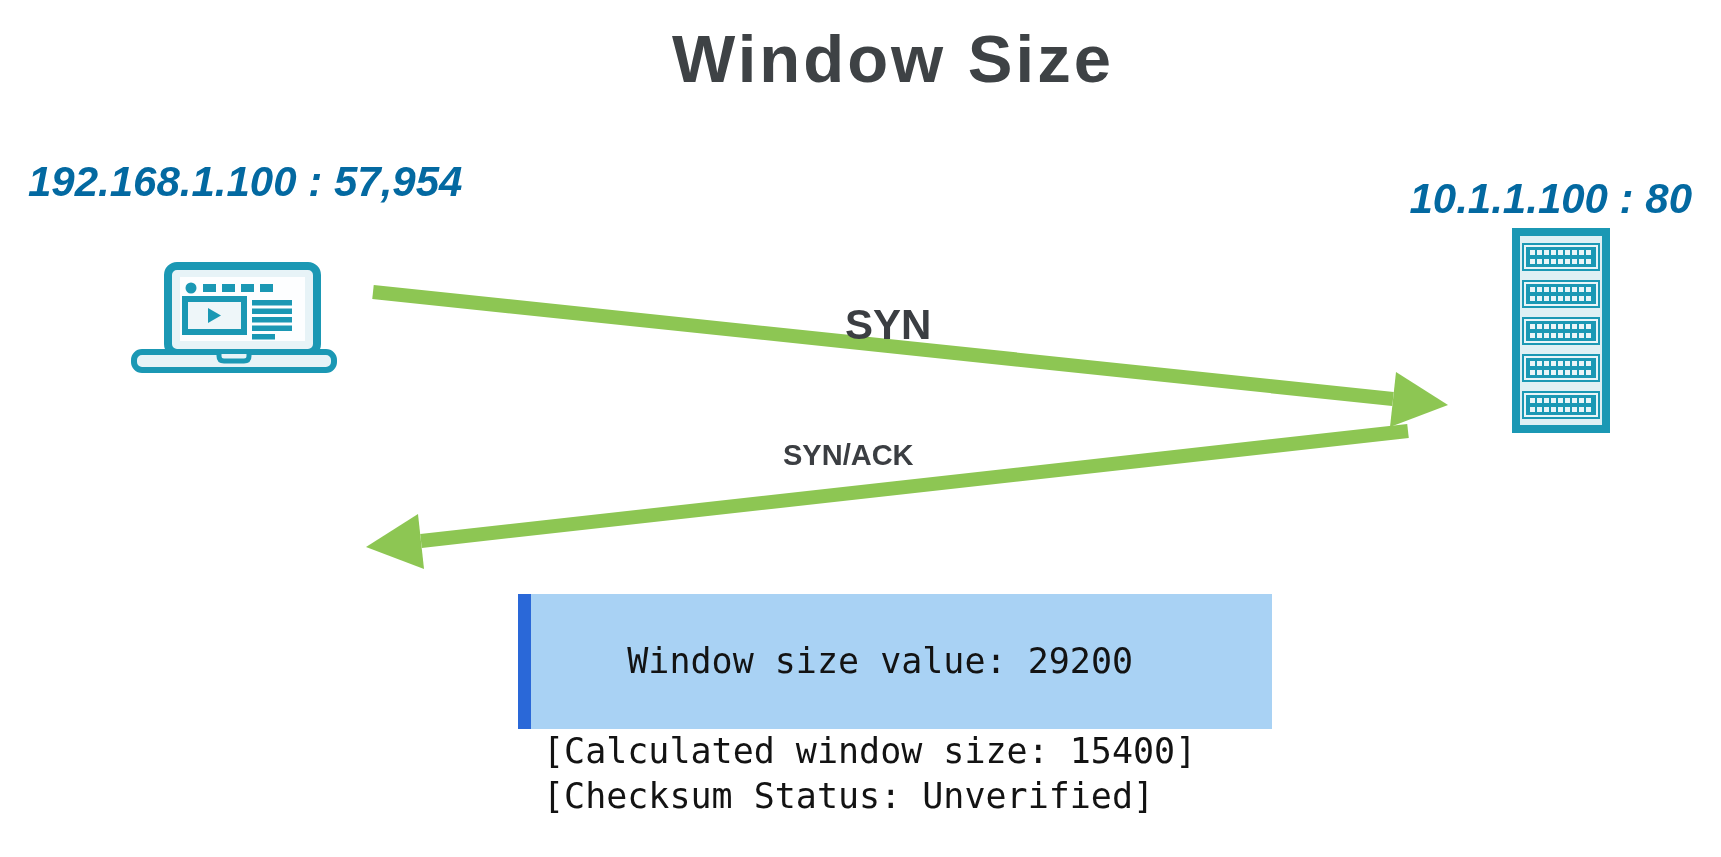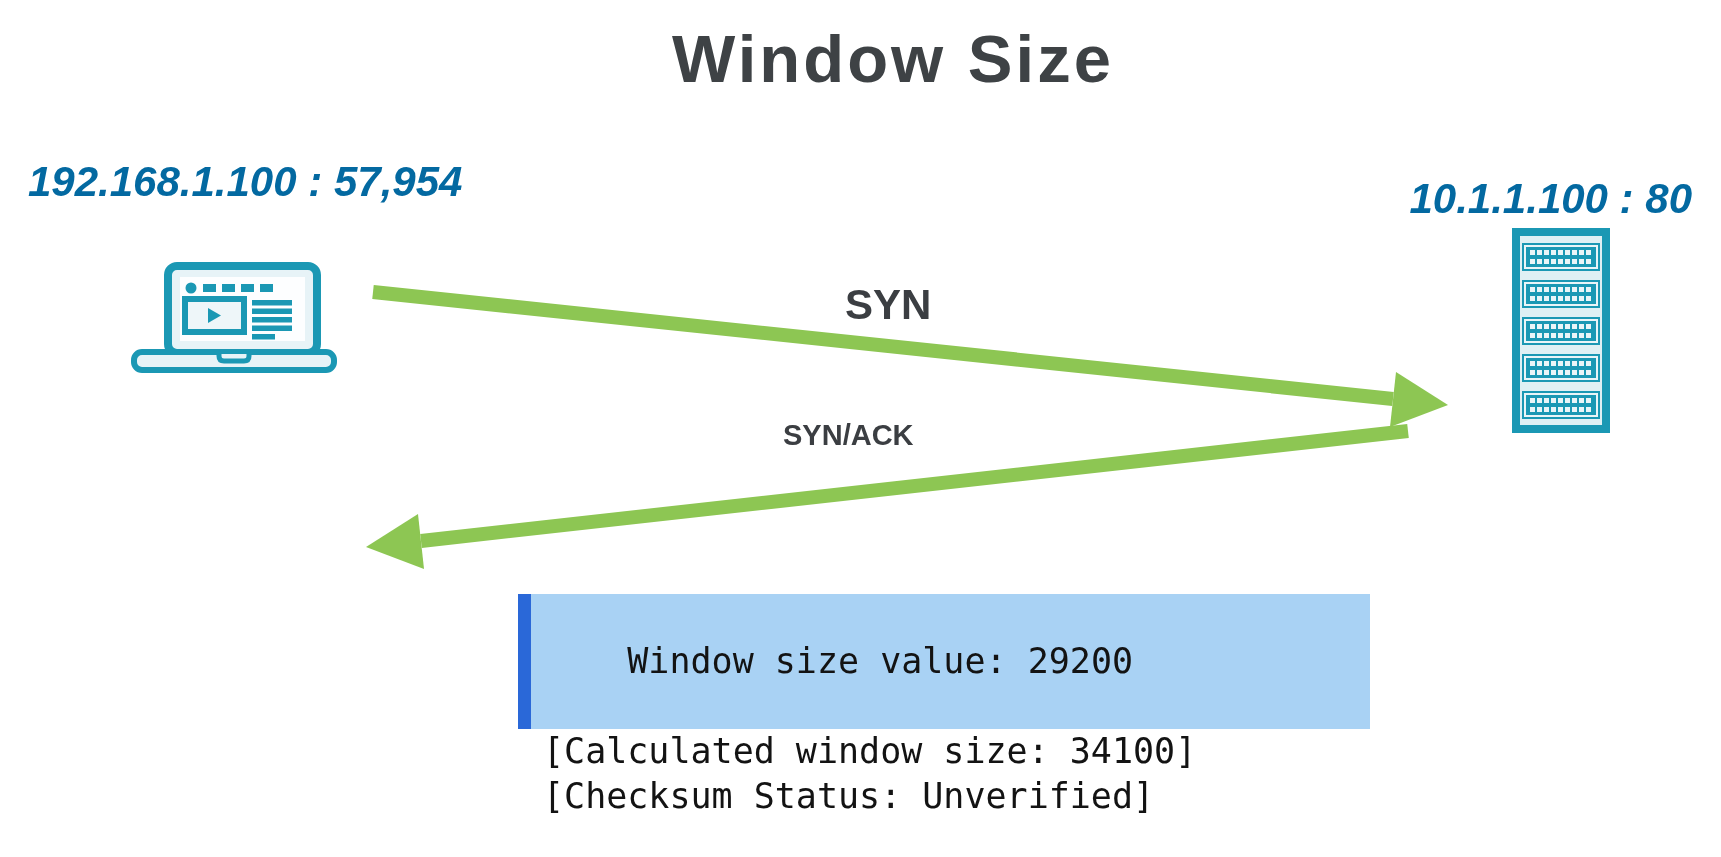--- a/index.html
+++ b/index.html
@@ -15,35 +15,35 @@
   }
   .addr{
     position:absolute;
     font-size:42px;font-weight:bold;color:#0369a1;
     letter-spacing:0px;white-space:nowrap;font-style:italic;
   }
   .addr.client{left:28px;top:158px;}
   .addr.server{right:29px;top:144px;margin-top:31px;}
   .msg-label{
     position:absolute;
-    font-weight:bold;color:#3b3e42;white-space:nowrap;
+    font-weight:bold;color:#3b3e42;white-space:nowrap;margin-top:20px;
   }
   .msg-label.syn{left:845px;top:281px;font-size:42px;}
   .msg-label.synack{left:783px;top:419px;font-size:29px;text-align:right;}
   .arrows{position:absolute;left:0;top:0;width:1721px;height:857px;}
   .icon-laptop{position:absolute;left:131px;top:262px;}
   .icon-server{position:absolute;left:1512px;top:228px;}
   .packet{
     position:absolute;left:518px;top:594px;
     font-family:"DejaVu Sans Mono",monospace;
     font-size:35px;line-height:45px;color:#131313;
   }
   .pline{white-space:pre;padding-left:25px;}
   .pline.hl{
-    background:#a9d2f4;width:852px;box-sizing:border-box;position:relative;
+    background:#a9d2f4;width:754px;box-sizing:border-box;position:relative;
   }
   .selbar{
     position:absolute;left:0;top:0;bottom:0;width:13px;background:#2a68d8;
   }
 </style>
 </head>
 <body>
 
 <div class="title">Window Size</div>
 
@@ -206,16 +206,16 @@
           <rect x="64" y="16" width="5" height="5"></rect>
       </g>
     </g>
   </g>
 </svg>
 
 <div class="packet">
   <div class="pline hl">
     <span class="selbar"></span><span>Window size value: 29200</span>
   </div>
-  <div class="pline">[Calculated window size: 34100]</div>
+  <div class="pline">[Calculated window size: 15400]</div>
   <div class="pline">[Checksum Status: Unverified]</div>
 
 </div>
 
 </body></html>

